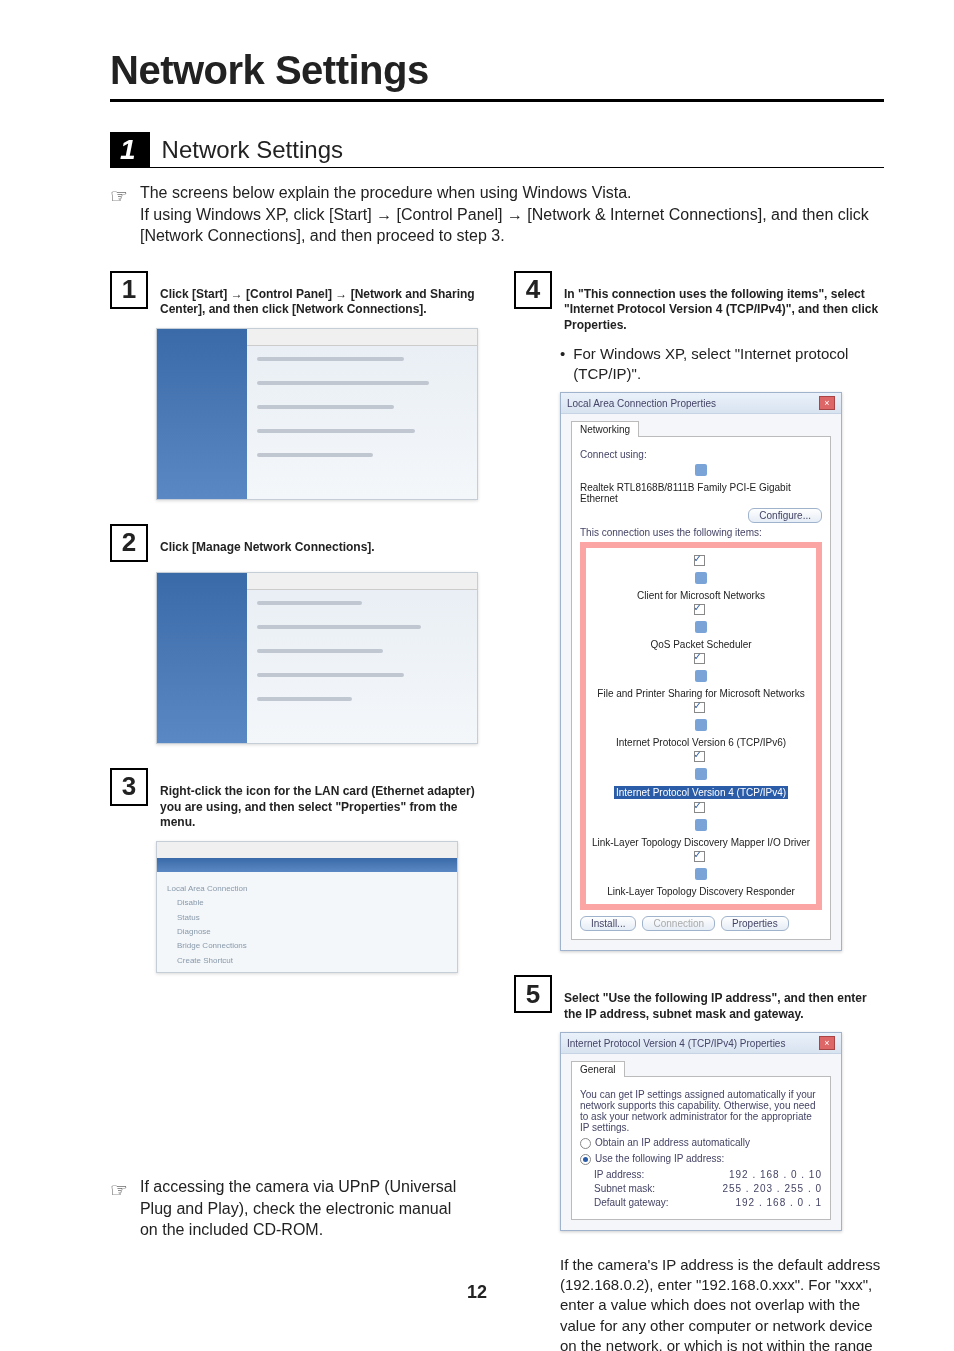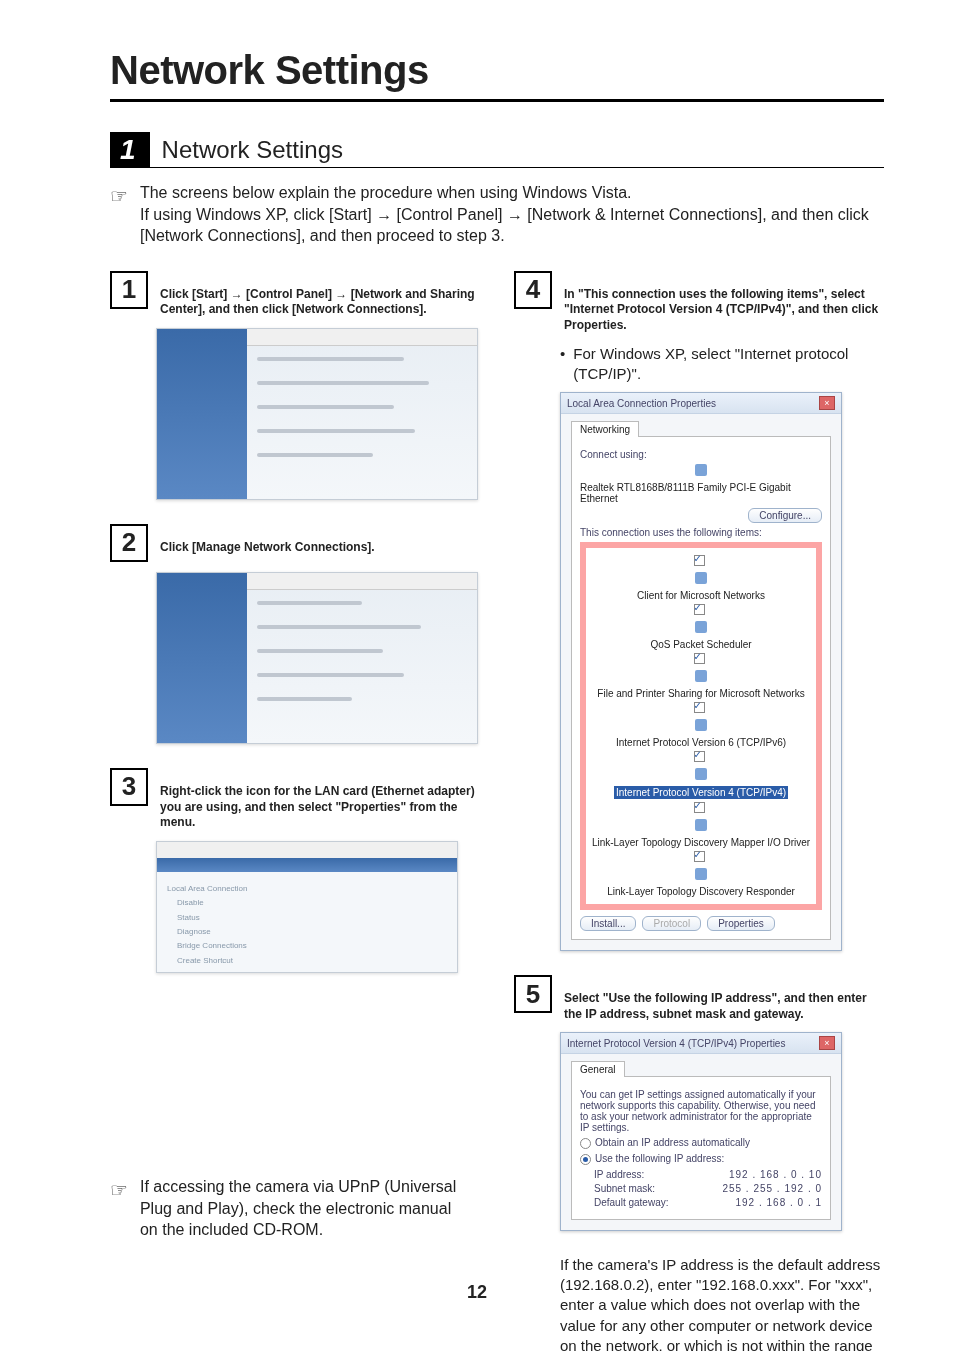--- a/index.html
+++ b/index.html
@@ -434,21 +434,21 @@
                   <span>Link-Layer Topology Discovery Mapper I/O Driver</span>
                 </div>
               <div class="n-items">
                   <span class="check sel"></span>
                   <span class="n-icon"></span>
                   <span>Link-Layer Topology Discovery Responder</span>
                 </div>
             </div>
             <div class="dlg-footer">
               <span class="dlg-btn">Install...</span>
-              <span class="dlg-btn disabled">Protocol</span>
+              <span class="dlg-btn disabled">Connection</span>
               <span class="dlg-btn">Properties</span>
             </div>
           </div>
         </div>
       </div>
 
       <div class="step">
         <div class="step-num">5</div>
         <div class="step-text"><strong>Select "Use the following IP address", and then enter the IP address, subnet mask and gateway.</strong></div>
       </div>
@@ -464,21 +464,21 @@
             <div class="dlg-row">You can get IP settings assigned automatically if your network supports this capability. Otherwise, you need to ask your network administrator for the appropriate IP settings.</div>
             <div class="dlg-row"><span class="radio"></span><span>Obtain an IP address automatically</span></div>
             <div class="dlg-row"><span class="radio sel"></span><span>Use the following IP address:</span></div>
             <div style="padding-left:14px;">
               <div class="ip-row">
                   <span>IP address:</span>
                   <span class="ip-val">192 . 168 .  0  . 10</span>
                 </div>
               <div class="ip-row">
                   <span>Subnet mask:</span>
-                  <span class="ip-val">255 . 255 . 192 .  0</span>
+                  <span class="ip-val">255 . 203 . 255 .  0</span>
                 </div>
               <div class="ip-row">
                   <span>Default gateway:</span>
                   <span class="ip-val">192 . 168 .  0  .  1</span>
                 </div>
             </div>
           </div>
         </div>
       </div>
 

